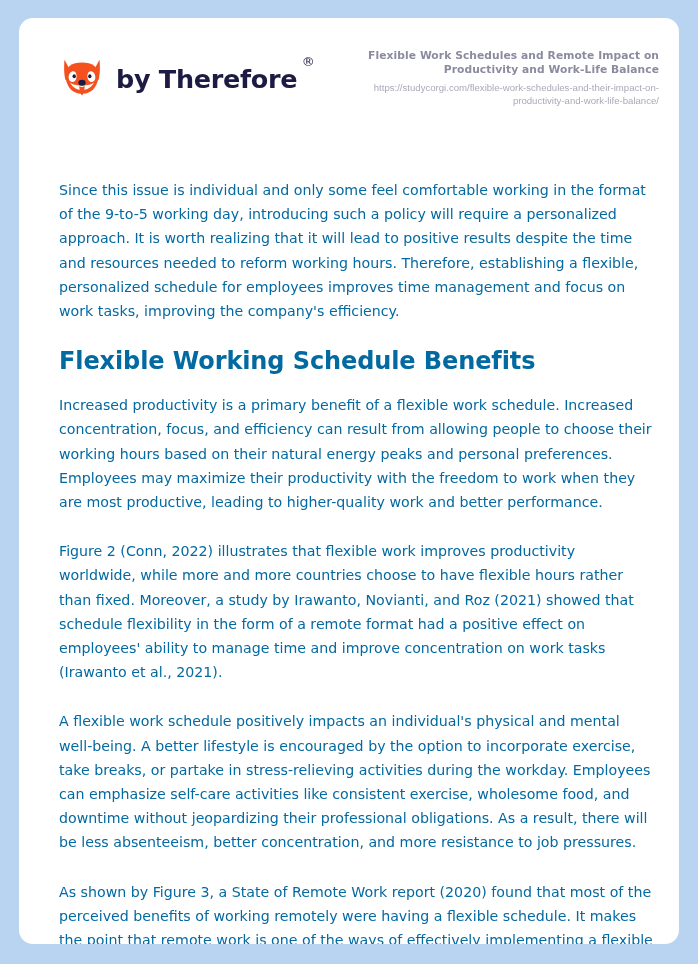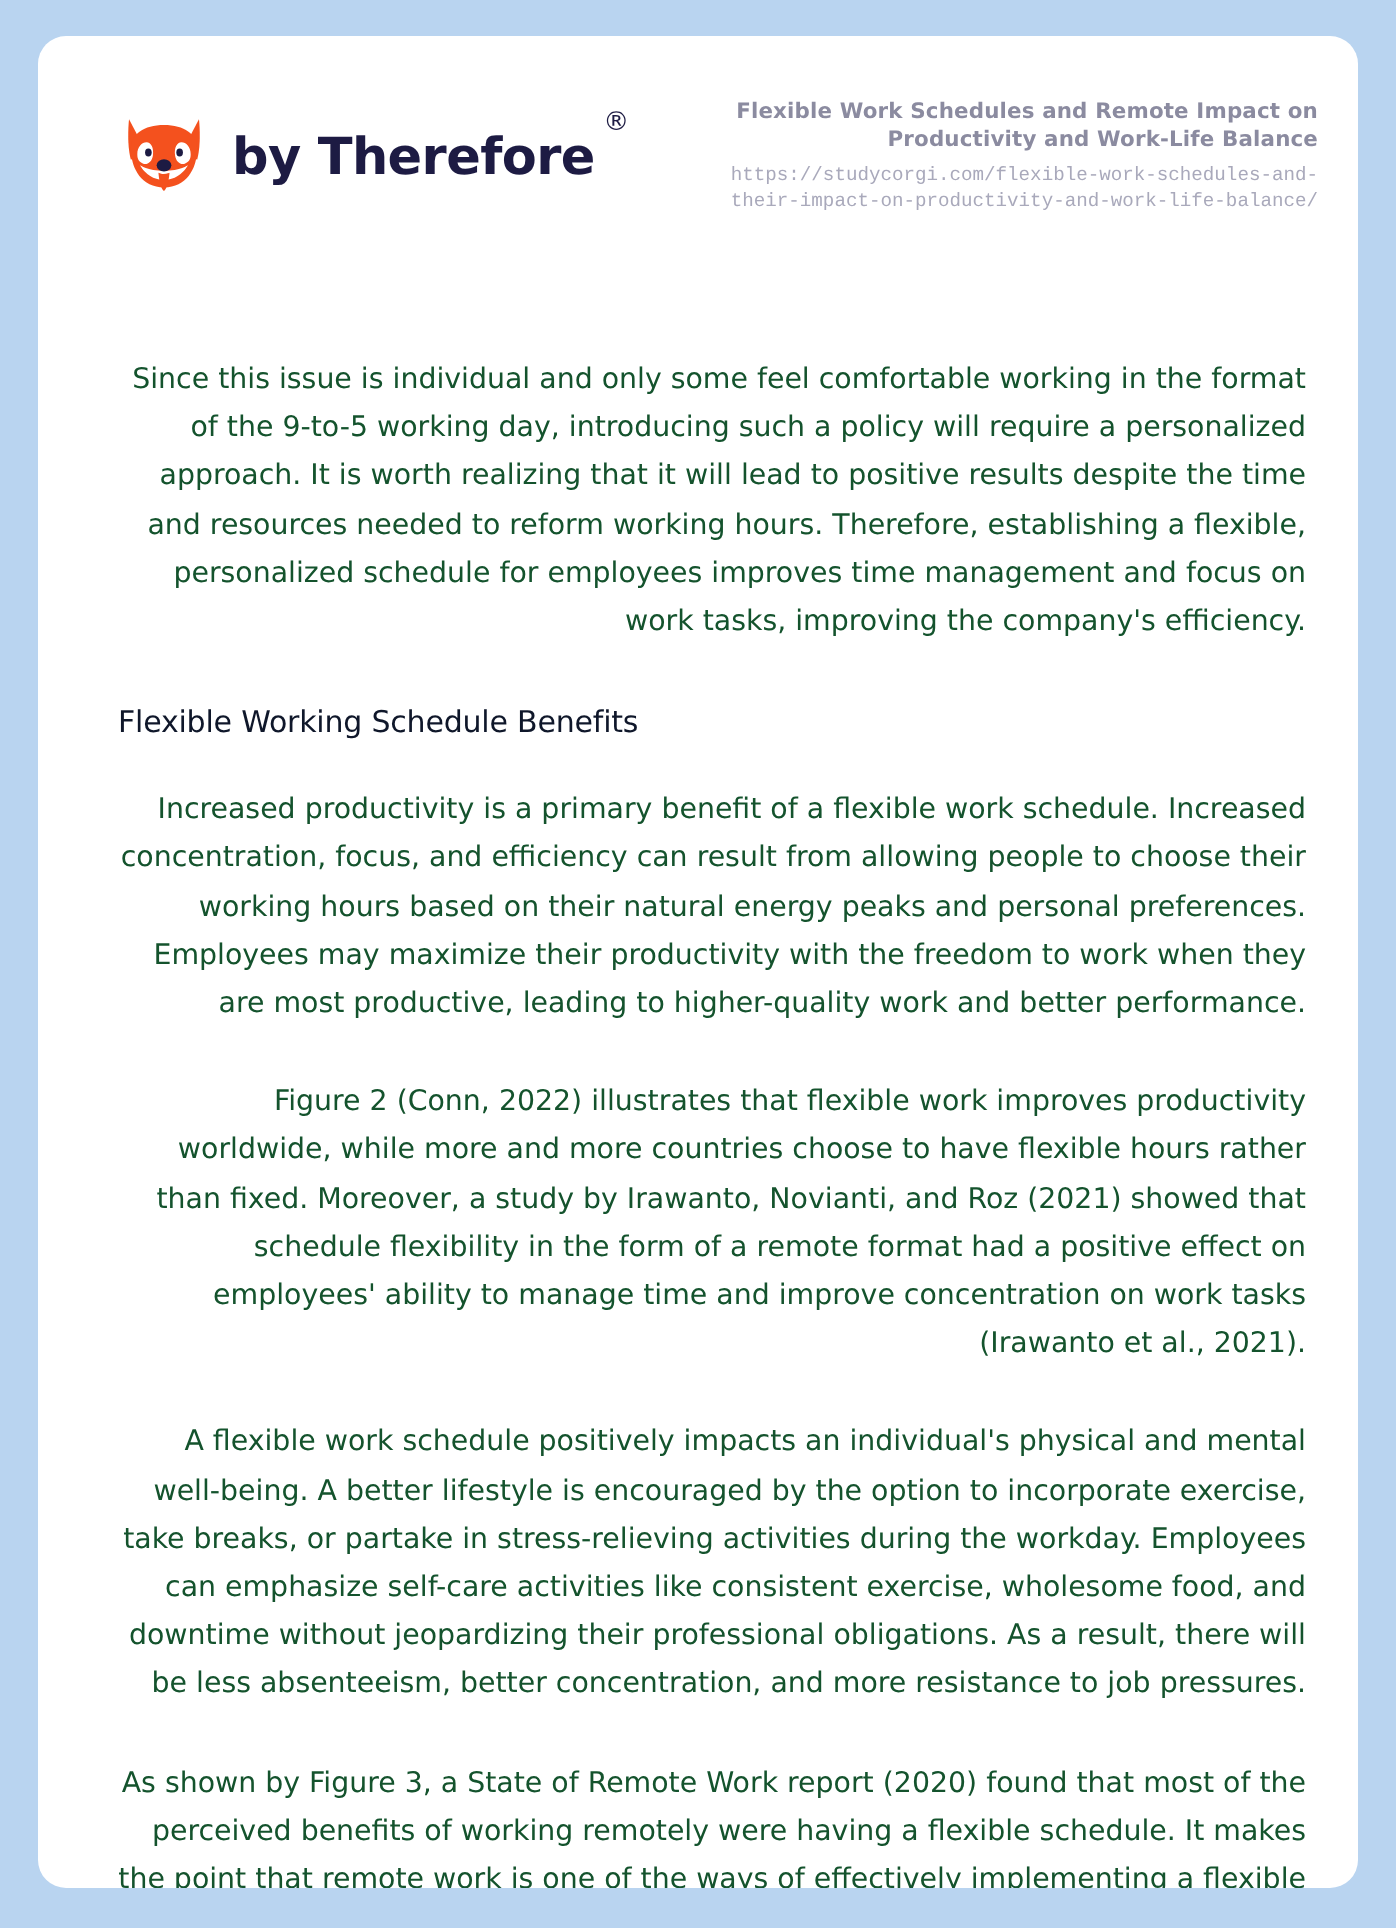--- a/index.html
+++ b/index.html
@@ -90,43 +90,43 @@
     letter-spacing: 0.08px;
     margin: 0 0 6px 0;
     font-family: "DejaVu Sans", sans-serif;
   }
   .header-url {
     font-size: 9.6px;
     line-height: 12.4px;
     color: #a9a9bb;
     word-break: break-word;
     margin: 0;
-    font-family: Liberation Mono, monospace;
+    font-family: Liberation Sans, sans-serif;
   }
 
   
   .doc-body {
     position: absolute;
     left: 40px;
     top: 160px;
     width: 594px;
   }
   .doc-p {
     font-size: 14.2px;
     line-height: 24.2px;
-    color: #14532d;
+    color: #0369a1;
     margin: 0 0 25px 0;
     font-family: "DejaVu Sans", sans-serif;
-    text-align: right;
+    text-align: left;
   }
   .doc-h2 {
-    font-size: 15px;
+    font-size: 24px;
     line-height: 26px;
-    font-weight: 400;
-    color: #0f172a;
+    font-weight: 700;
+    color: #0369a1;
     margin: 8px 0 19px 0;
     letter-spacing: -0.1px;
     font-family: "DejaVu Sans", sans-serif;
   }
 </style>
 </head>
 <body>
 
 <div class="page-wrap">
   <div class="paper">

